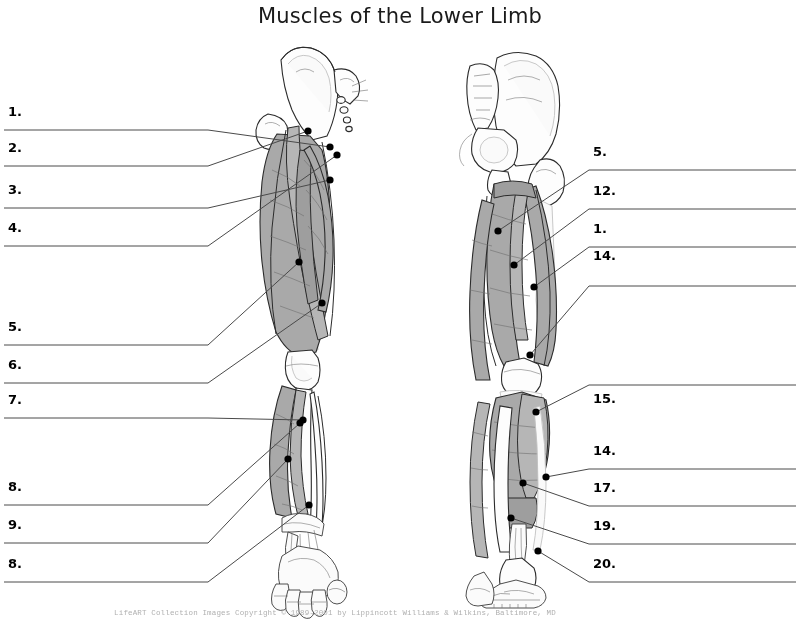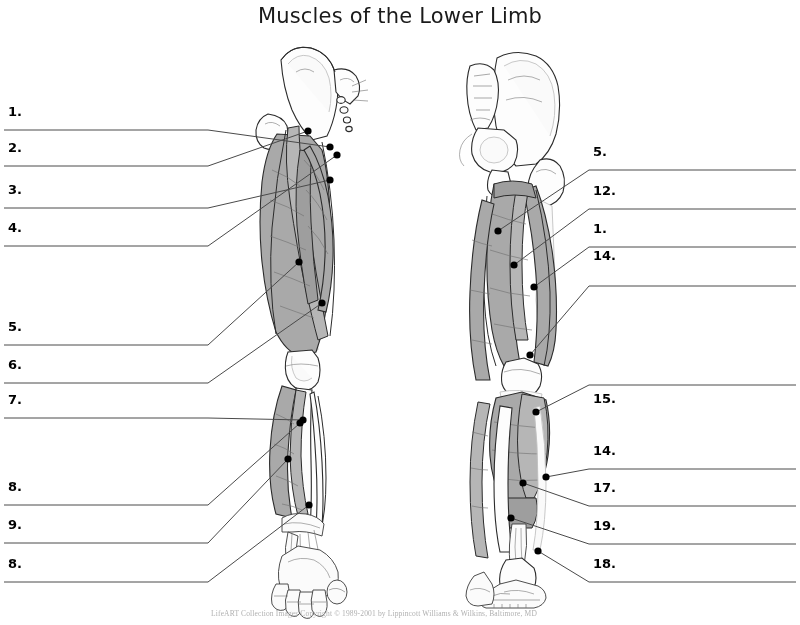--- a/index.html
+++ b/index.html
@@ -48,25 +48,24 @@
     font-weight: bold;
     color: #000000;
     white-space: nowrap;
   }
   #footer {
     position: absolute;
     left: 0;
     top: 609px;
     width: 670px;
     text-align: center;
-    font-family: Liberation Serif, serif;
+    font-family: Liberation Mono, monospace;
     font-size: 7.5px;
     color: #b0b0b0;
     letter-spacing: 0.15px;
-    margin-left: 39px;
   }
 </style>
 </head>
 <body>
 
 <div id="page">
 
   <div id="title">Muscles of the Lower Limb</div>
 
   <svg id="figure-layer" viewBox="0 0 800 625">
@@ -345,17 +344,17 @@
   <div class="label" style="left:8px;  top:556px;">8.</div>
 
   <div class="label" style="left:593px; top:144px;">5.</div>
   <div class="label" style="left:593px; top:183px;">12.</div>
   <div class="label" style="left:593px; top:221px;">1.</div>
   <div class="label" style="left:593px; top:248px;">14.</div>
   <div class="label" style="left:593px; top:359px;margin-top:32px;">15.</div>
   <div class="label" style="left:593px; top:443px;">14.</div>
   <div class="label" style="left:593px; top:480px;">17.</div>
   <div class="label" style="left:593px; top:518px;">19.</div>
-  <div class="label" style="left:593px; top:556px;">18.</div>
+  <div class="label" style="left:593px; top:556px;">20.</div>
 
   <div id="footer">LifeART Collection Images Copyright © 1989-2001 by Lippincott Williams &amp; Wilkins, Baltimore, MD</div>
 
 </div>
 
 </body></html>

